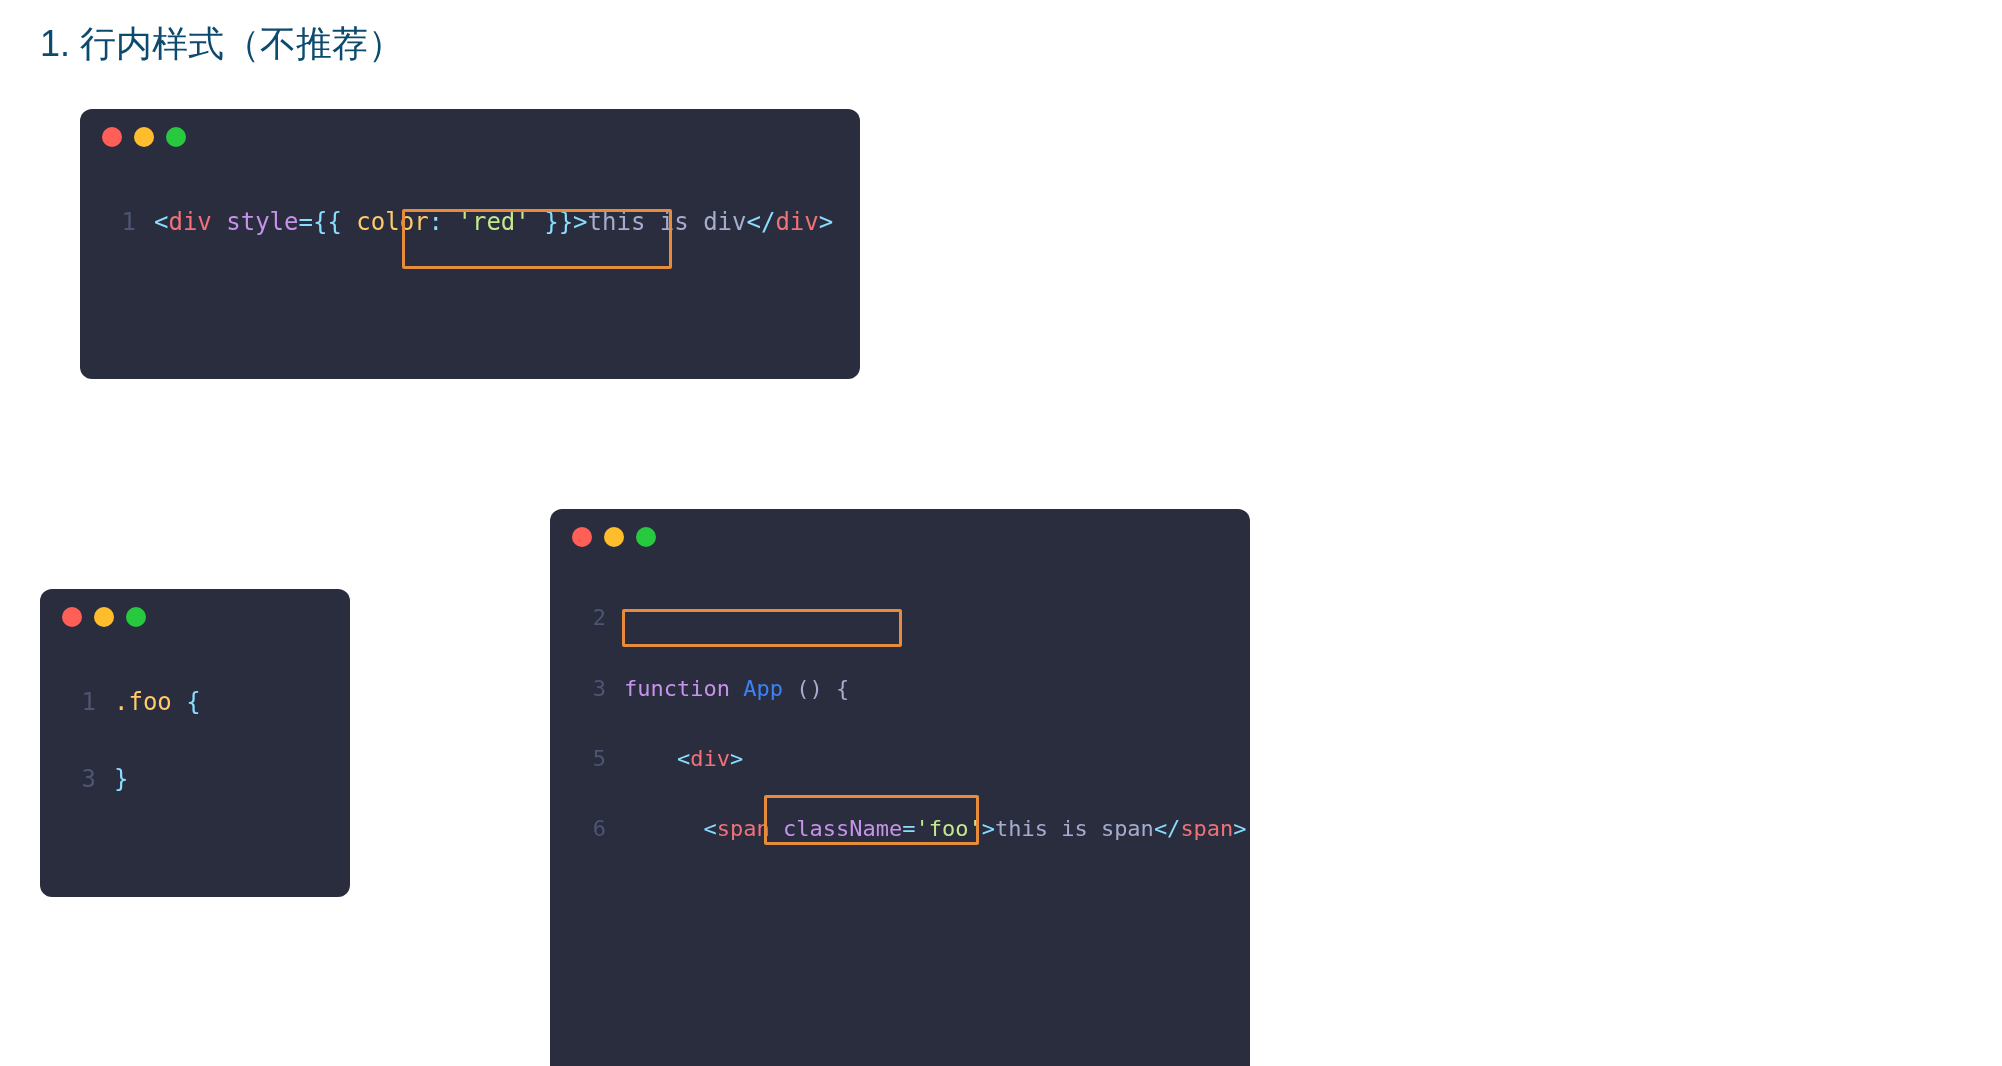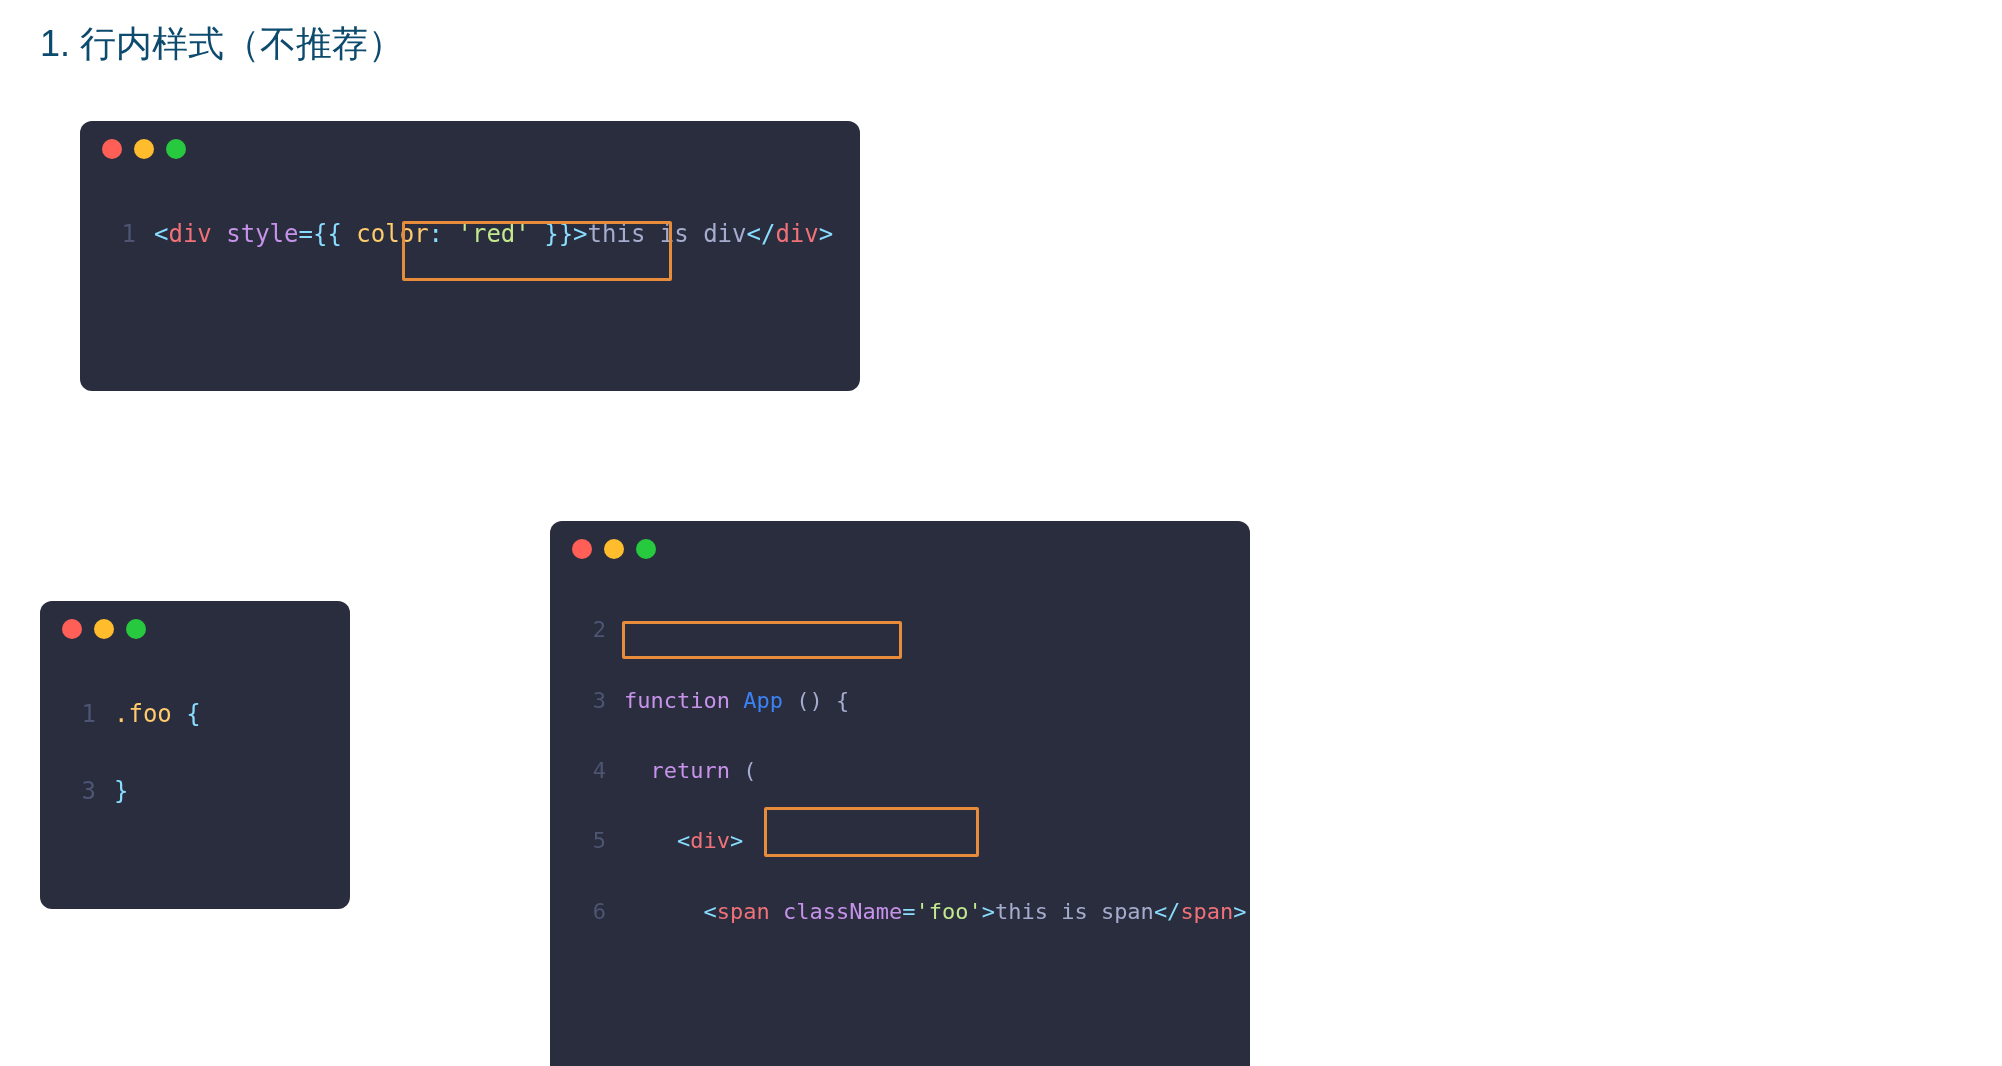--- a/index.html
+++ b/index.html
@@ -66,21 +66,21 @@
 
   .row2 {
     display: flex;
     align-items: flex-start;
     gap: 200px;
     margin-top: 40px;
   }
   .col { display: flex; flex-direction: column; align-items: center; }
 
   
-  #win1 { margin-left: 40px; width: 780px; margin-top: 12px; }
+  #win1 { margin-left: 40px; width: 780px; }
   #win-css { margin-top: 80px; width: 310px; }
   #win-app { width: 700px; margin-top: 0; }
 
   
   #hl1 { left: 300px; top: 44px; width: 270px; height: 60px; }
   #hl-import { left: 50px; top: 44px; width: 280px; height: 38px; }
   #hl-classname { left: 192px; top: 230px; width: 215px; height: 50px; }
 </style>
 </head>
 <body>
@@ -125,21 +125,20 @@
       <div class="col">
         <div class="code-window" id="win-app">
           <div class="traffic">
             <span class="dot red"></span>
             <span class="dot yellow"></span>
             <span class="dot green"></span>
           </div>
           <div class="code-block" style="font-size:22px;">
 <div><span class="ln">2</span></div>
 <div><span class="ln">3</span><span class="t-key">function</span><span> </span><span class="t-func">App</span><span class="t-paren"> () {</span></div>
-<div><span class="ln">4</span><span>  </span><span class="t-key">return</span><span class="t-paren"> (</span></div>
 <div><span class="ln">5</span><span>    </span><span class="t-punc">&lt;</span><span class="t-tag">div</span><span class="t-punc">&gt;</span></div>
 <div><span class="ln">6</span><span>      </span><span class="t-punc">&lt;</span><span class="t-tag">span</span><span> </span><span class="t-attr">className</span><span class="t-punc">=</span><span class="t-str">'foo'</span><span class="t-punc">&gt;</span><span class="t-text">this is span</span><span class="t-punc">&lt;/</span><span class="t-tag">span</span><span class="t-punc">&gt;</span></div>
 
 
 
             <div class="highlight-box" id="hl-import"></div>
             <div class="highlight-box" id="hl-classname"></div>
           </div>
         </div>
 

